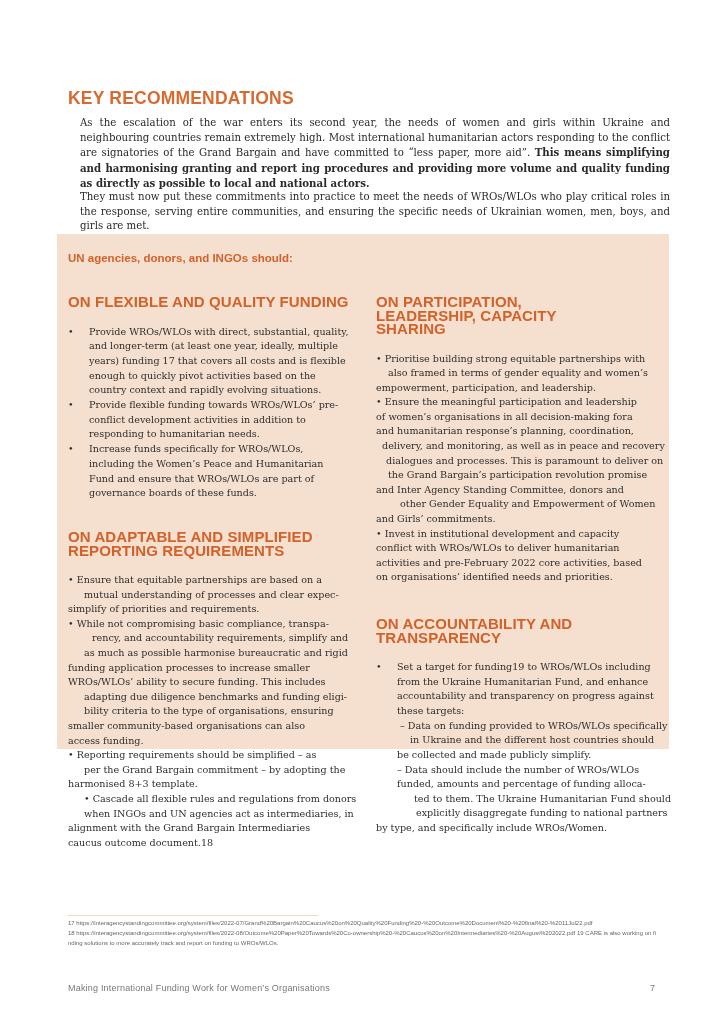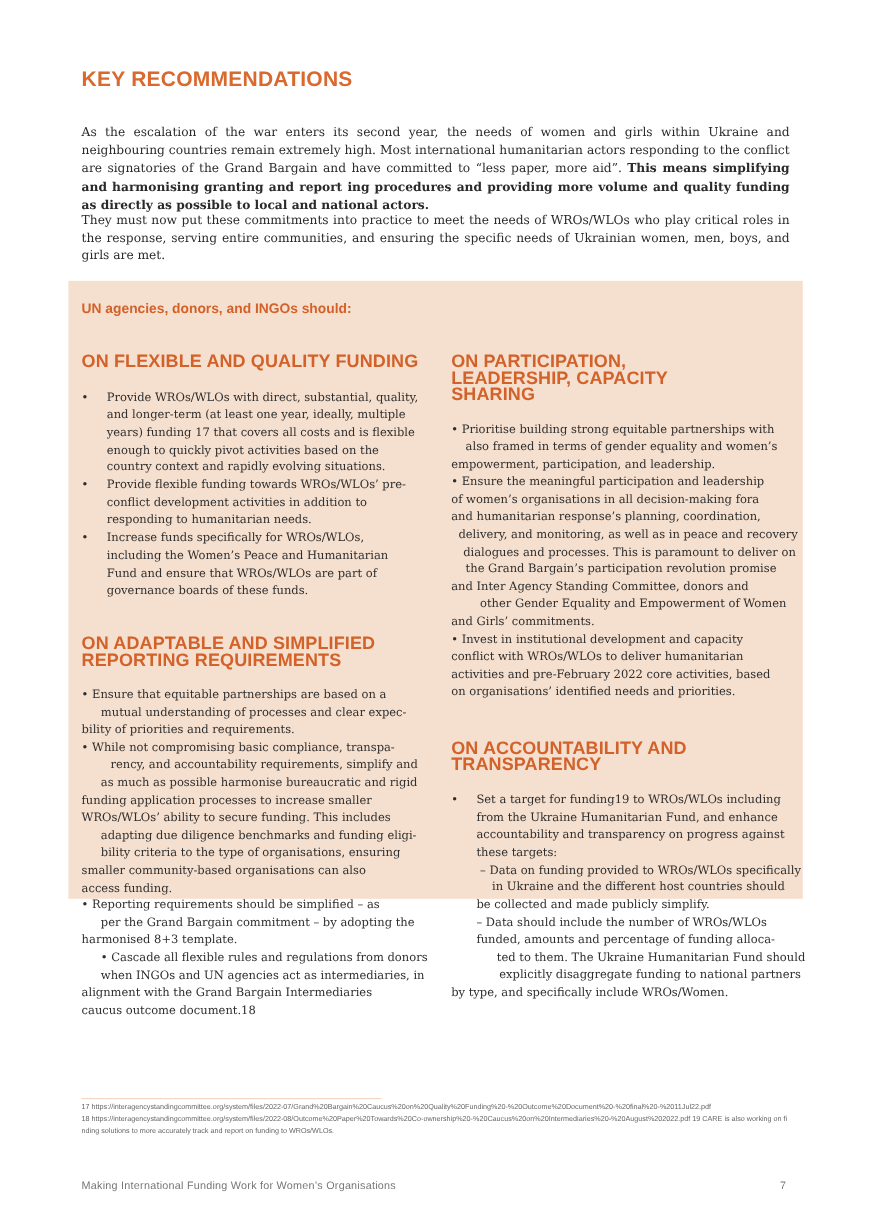--- a/index.html
+++ b/index.html
@@ -1,22 +1,22 @@
 <!DOCTYPE html>
 <html><head>
 <meta charset="utf-8">
 <style>
   html, body { margin: 0; padding: 0; background: #ffffff; }
   body { width: 724px; height: 1024px; position: relative; overflow: hidden;
          font-family: "DejaVu Serif", serif; color: #2b2b2b; }
-  .page-title { position: absolute; left: 68px; top: 56px; margin: 0;
+  .page-title { position: absolute; left: 68px; top: 88px; margin: 0;
          font-family: "Liberation Sans", sans-serif; font-weight: bold; font-size: 17.5px;
          color: #d9692e; letter-spacing: 0.2px; }
   .intro { position: absolute; left: 68px; width: 590px; font-size: 10.2px; line-height: 14.6px;
-         text-align: justify; margin: 0; color: #2a2a2a; }
+         text-align: justify; margin: 12px; color: #2a2a2a; }
   .intro b { font-weight: bold; }
   #intro1 { top: 104px; }
   #intro2 { top: 178px; }
   .panel { position: absolute; left: 57px; top: 234px; width: 612px; height: 515px;
          background: #f5dfce; }
   .panel-heading { position: absolute; left: 11px; top: 18px; margin: 0;
          font-family: "Liberation Sans", sans-serif; font-weight: bold; font-size: 11.5px; color: #d2622a; }
   .col { position: absolute; width: 280px; }
   .col-left { left: 11px; }
   .col-right { left: 319px; }
@@ -57,21 +57,21 @@
         <li><span class="dot">•</span><span>Provide flexible funding towards WROs/WLOs’ pre-conflict development activities in addition to responding to humanitarian needs.</span></li>
         <li><span class="dot">•</span><span>Increase funds specifically for WROs/WLOs, including the Women’s Peace and Humanitarian Fund and ensure that WROs/WLOs are part of governance boards of these funds.</span></li>
       </ul>
     </div>
 
     <div class="sec" style="top:296px;">
       <h3 class="sec-h">ON ADAPTABLE AND SIMPLIFIED REPORTING REQUIREMENTS</h3>
       <div class="para" style="margin-top:16px;">
         <span class="line">• Ensure that equitable partnerships are based on a</span>
         <span class="line i1">mutual understanding of processes and clear expec-</span>
-        <span class="line">bility of priorities and requirements.</span>
+        <span class="line">simplify of priorities and requirements.</span>
         <span class="line">• While not compromising basic compliance, transpa-</span>
         <span class="line i2">rency, and accountability requirements, simplify and</span>
         <span class="line i1">as much as possible harmonise bureaucratic and rigid</span>
         <span class="line">funding application processes to increase smaller</span>
         <span class="line">WROs/WLOs’ ability to secure funding. This includes</span>
         <span class="line i1">adapting due diligence benchmarks and funding eligi-</span>
         <span class="line i1">bility criteria to the type of organisations, ensuring</span>
         <span class="line">smaller community-based organisations can also</span>
         <span class="line">access funding.</span>
         <span class="line">• Reporting requirements should be simplified – as</span>

